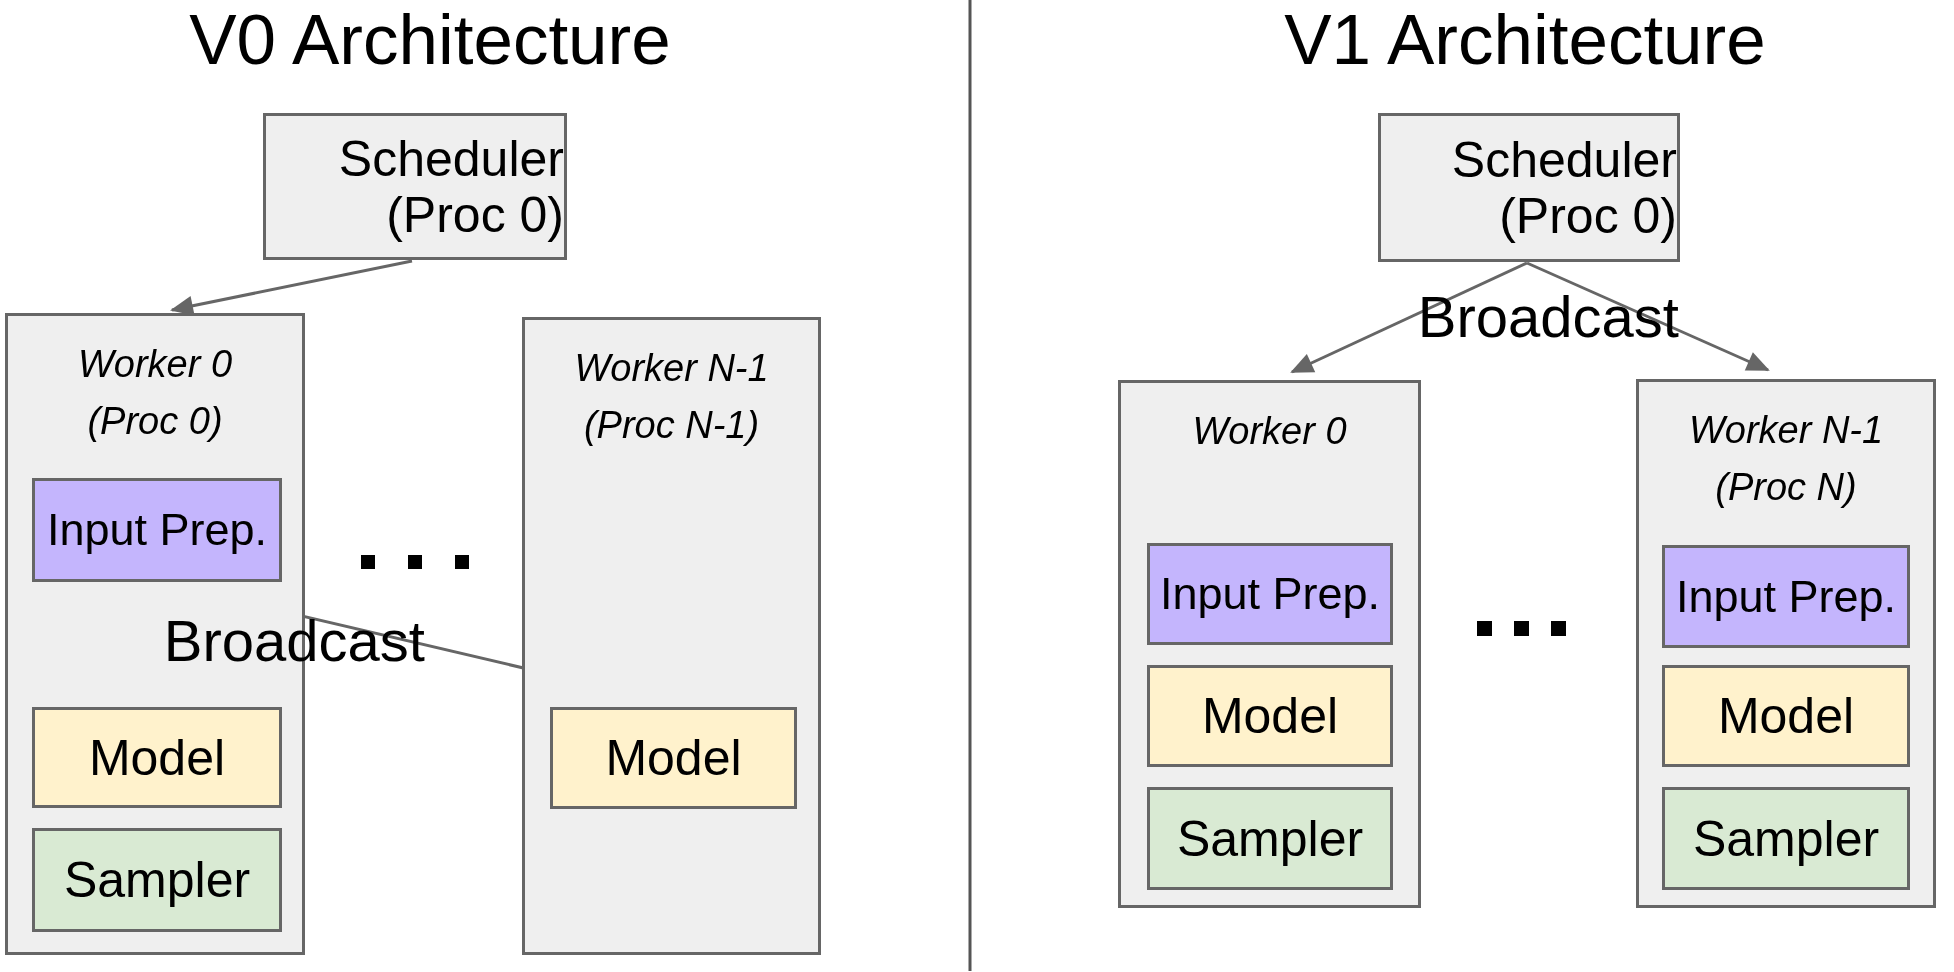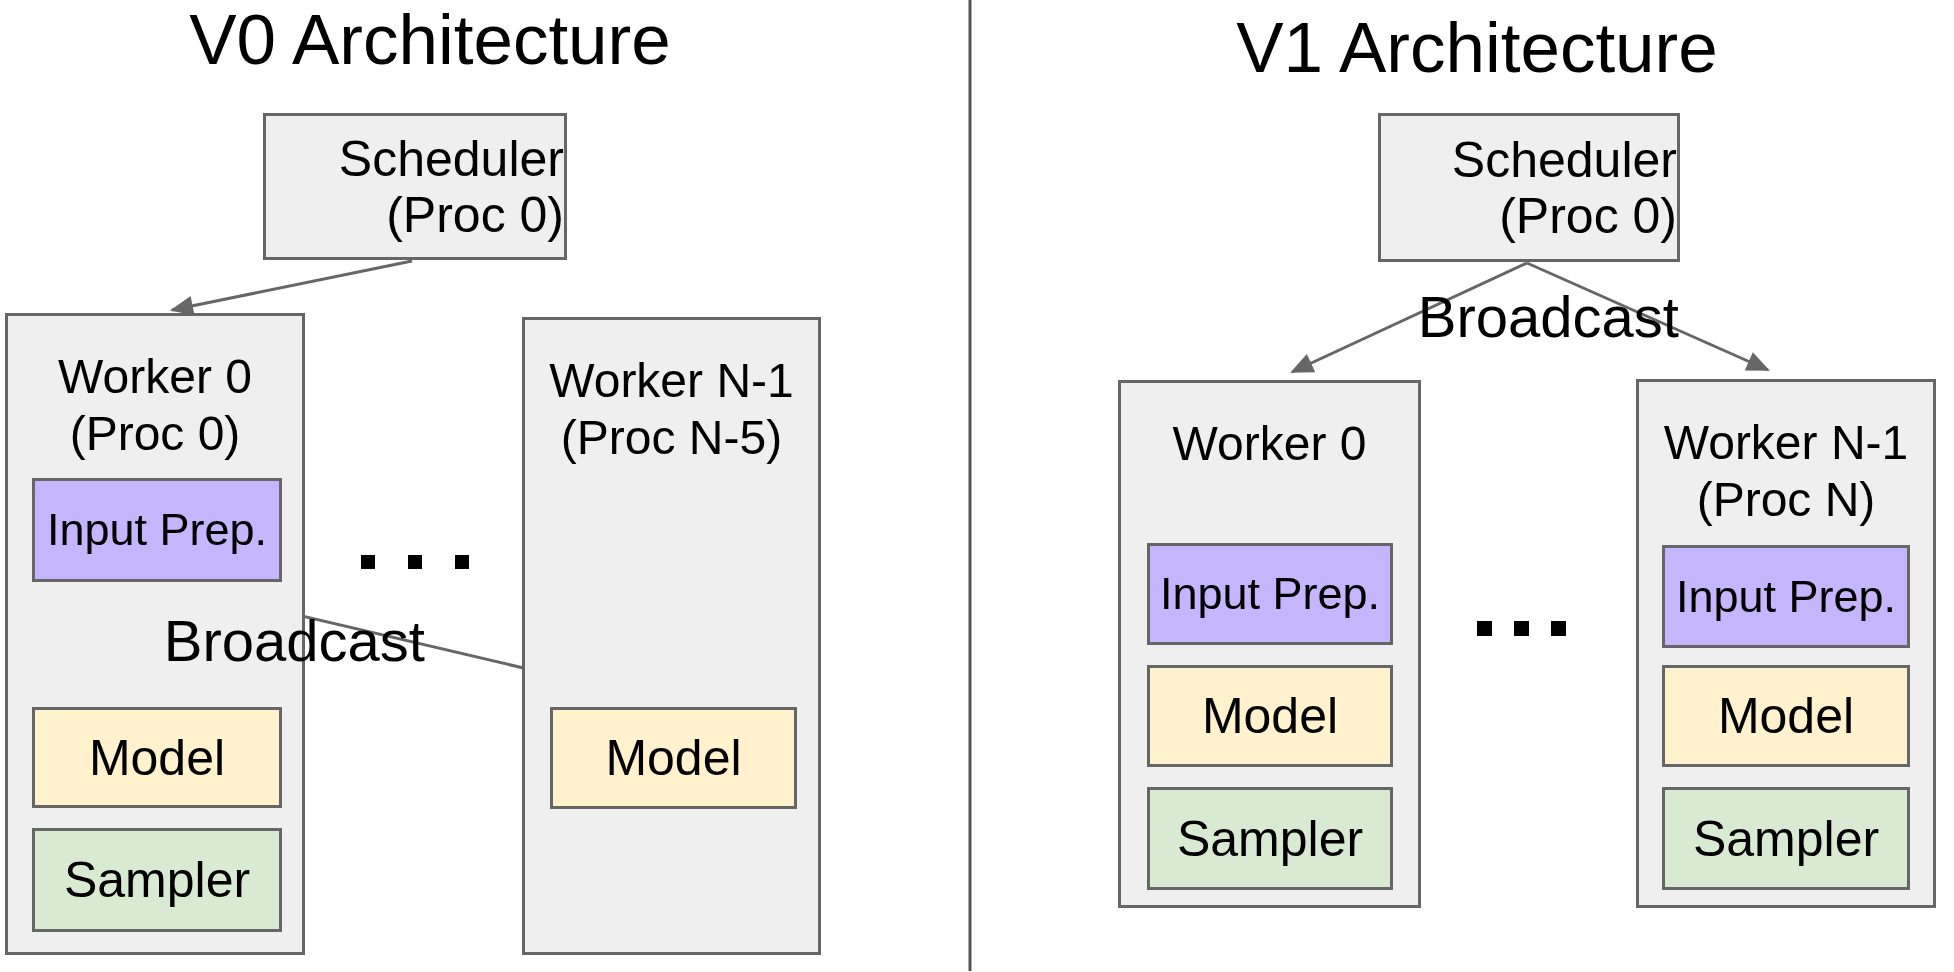--- a/index.html
+++ b/index.html
@@ -20,21 +20,21 @@
     background:#efefef;border:3px solid #666666;
   }
   .scheduler{
     display:flex;flex-direction:column;justify-content:center;align-items:flex-end;
     font-size:50px;line-height:56px;text-align:center;
   }
   .worker{
     text-align:center;
   }
   .worker-label{
-    padding-top:32px;font-size:48px;line-height:57px;text-align:center;
+    padding-top:20px;font-size:38px;line-height:57px;text-align:center;font-style:italic;
   }
   .component{
     position:absolute;box-sizing:border-box;
     border:3px solid #666666;
     display:flex;align-items:center;justify-content:center;
     text-align:center;font-size:50px;
   }
   .input-prep{background:#c4b5fd;font-size:45px;}
   .model{background:#fff2cc;}
   .sampler{background:#d9ead3;}
@@ -87,34 +87,34 @@
       <div>(Proc 0)</div>
     </div>
     <div class="component input-prep" style="left:24px;top:162px;width:250px;height:104px;">Input Prep.</div>
     <div class="component model" style="left:24px;top:391px;width:250px;height:101px;">Model</div>
     <div class="component sampler" style="left:24px;top:512px;width:250px;height:104px;">Sampler</div>
   </div>
 
   <div class="abs box worker" style="left:522px;top:317px;width:299px;height:638px;">
     <div class="worker-label">
       <div>Worker N-1</div>
-      <div>(Proc N-5)</div>
+      <div>(Proc N-1)</div>
     </div>
     <div class="component model" style="left:25px;top:387px;width:247px;height:102px;">Model</div>
   </div>
 
   <div class="abs dots dots-v0" style="left:361px;top:555px;">
     <div class="dot"></div>
     <div class="dot"></div>
     <div class="dot"></div>
   </div>
 
   <div class="abs broadcast" style="left:125px;top:616px;width:300px;">Broadcast</div>
 
-  <div class="abs title" style="left:1177px;top:1px;width:600px;margin-top:8px;">V1 Architecture</div>
+  <div class="abs title" style="left:1225px;top:1px;width:600px;">V1 Architecture</div>
 
   <div class="abs box scheduler" style="left:1378px;top:113px;width:302px;height:149px;">
     <div>Scheduler</div>
     <div>(Proc 0)</div>
   </div>
 
   <div class="abs broadcast" style="left:1379px;top:292px;width:300px;">Broadcast</div>
 
   <div class="abs box worker" style="left:1118px;top:380px;width:303px;height:528px;">
     <div class="worker-label">

